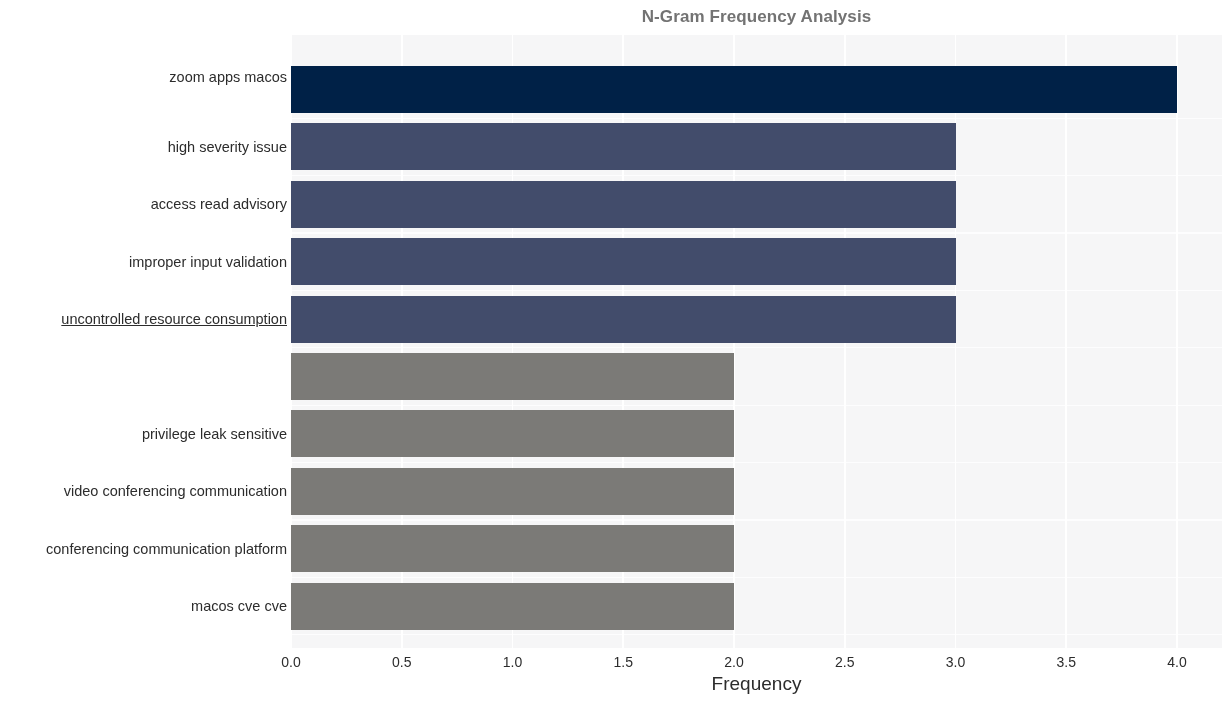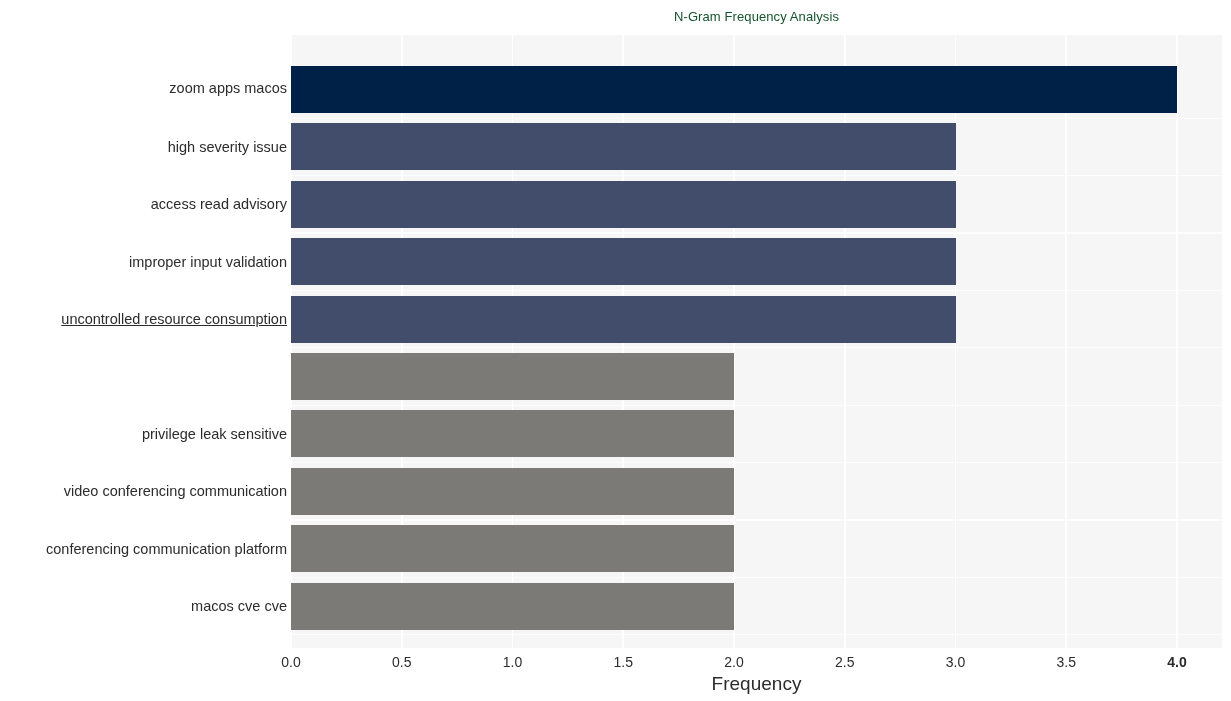--- a/index.html
+++ b/index.html
@@ -23,23 +23,23 @@
     background: #ffffff;
   }
 
   
   #chart-title {
     position: absolute;
     left: 291px;
     top: 6px;
     width: 931px;
     text-align: center;
-    font-size: 13px;
-    font-weight: normal;
-    color: #14532d;
+    font-size: 17px;
+    font-weight: bold;
+    color: #737373;
     letter-spacing: 0.1px;
     line-height: 22px;
   }
 
   
   #plot-area {
     position: absolute;
     left: 291px;
     top: 35px;
     width: 931px;
@@ -156,37 +156,37 @@
         <div class="bar" title="uncontrolled resource consumption: 3" style="top: 260.6px; width: 664.5px; background: rgb(66, 76, 107);"></div>
         <div class="bar" title="escalate privilege leak: 2" style="top: 318px; width: 443px; background: rgb(123, 122, 119);"></div>
         <div class="bar" title="privilege leak sensitive: 2" style="top: 375.4px; width: 443px; background: rgb(123, 122, 119);"></div>
         <div class="bar" title="video conferencing communication: 2" style="top: 432.8px; width: 443px; background: rgb(123, 122, 119);"></div>
         <div class="bar" title="conferencing communication platform: 2" style="top: 490.2px; width: 443px; background: rgb(123, 122, 119);"></div>
         <div class="bar" title="track cve cve: 2" style="top: 547.6px; width: 443px; background: rgb(123, 122, 119);"></div>
       </div>
   </div>
 
   <div id="ytick-layer">
-      <div class="ytick" style="top: 79px;">zoom apps macos</div>
+      <div class="ytick" style="top: 68px;">zoom apps macos</div>
       <div class="ytick" style="top: 137.9px;">high severity issue</div>
       <div class="ytick" style="top: 195.3px;">access read advisory</div>
       <div class="ytick" style="top: 252.7px;">improper input validation</div>
       <div class="ytick" style="top: 310.1px; text-decoration: underline;">uncontrolled resource consumption</div>
       <div class="ytick" style="top: 424.9px;">privilege leak sensitive</div>
       <div class="ytick" style="top: 482.3px;">video conferencing communication</div>
       <div class="ytick" style="top: 539.7px;">conferencing communication platform</div>
       <div class="ytick" style="top: 597.1px;">macos cve cve</div>
     </div>
   <div id="xtick-layer">
       <div class="xtick" style="left: 291px;">0.0</div>
       <div class="xtick" style="left: 401.75px;">0.5</div>
       <div class="xtick" style="left: 512.5px;">1.0</div>
       <div class="xtick" style="left: 623.25px;">1.5</div>
       <div class="xtick" style="left: 734px;">2.0</div>
       <div class="xtick" style="left: 844.75px;">2.5</div>
       <div class="xtick" style="left: 955.5px;">3.0</div>
       <div class="xtick" style="left: 1066.25px;">3.5</div>
-      <div class="xtick" style="left: 1177px; font-weight: bold;">4.0</div>
+      <div class="xtick" style="left: 1177px;">4.0</div>
     </div>
 
   <div id="xlabel">Frequency</div>
 
 </div>
 
 </body></html>

